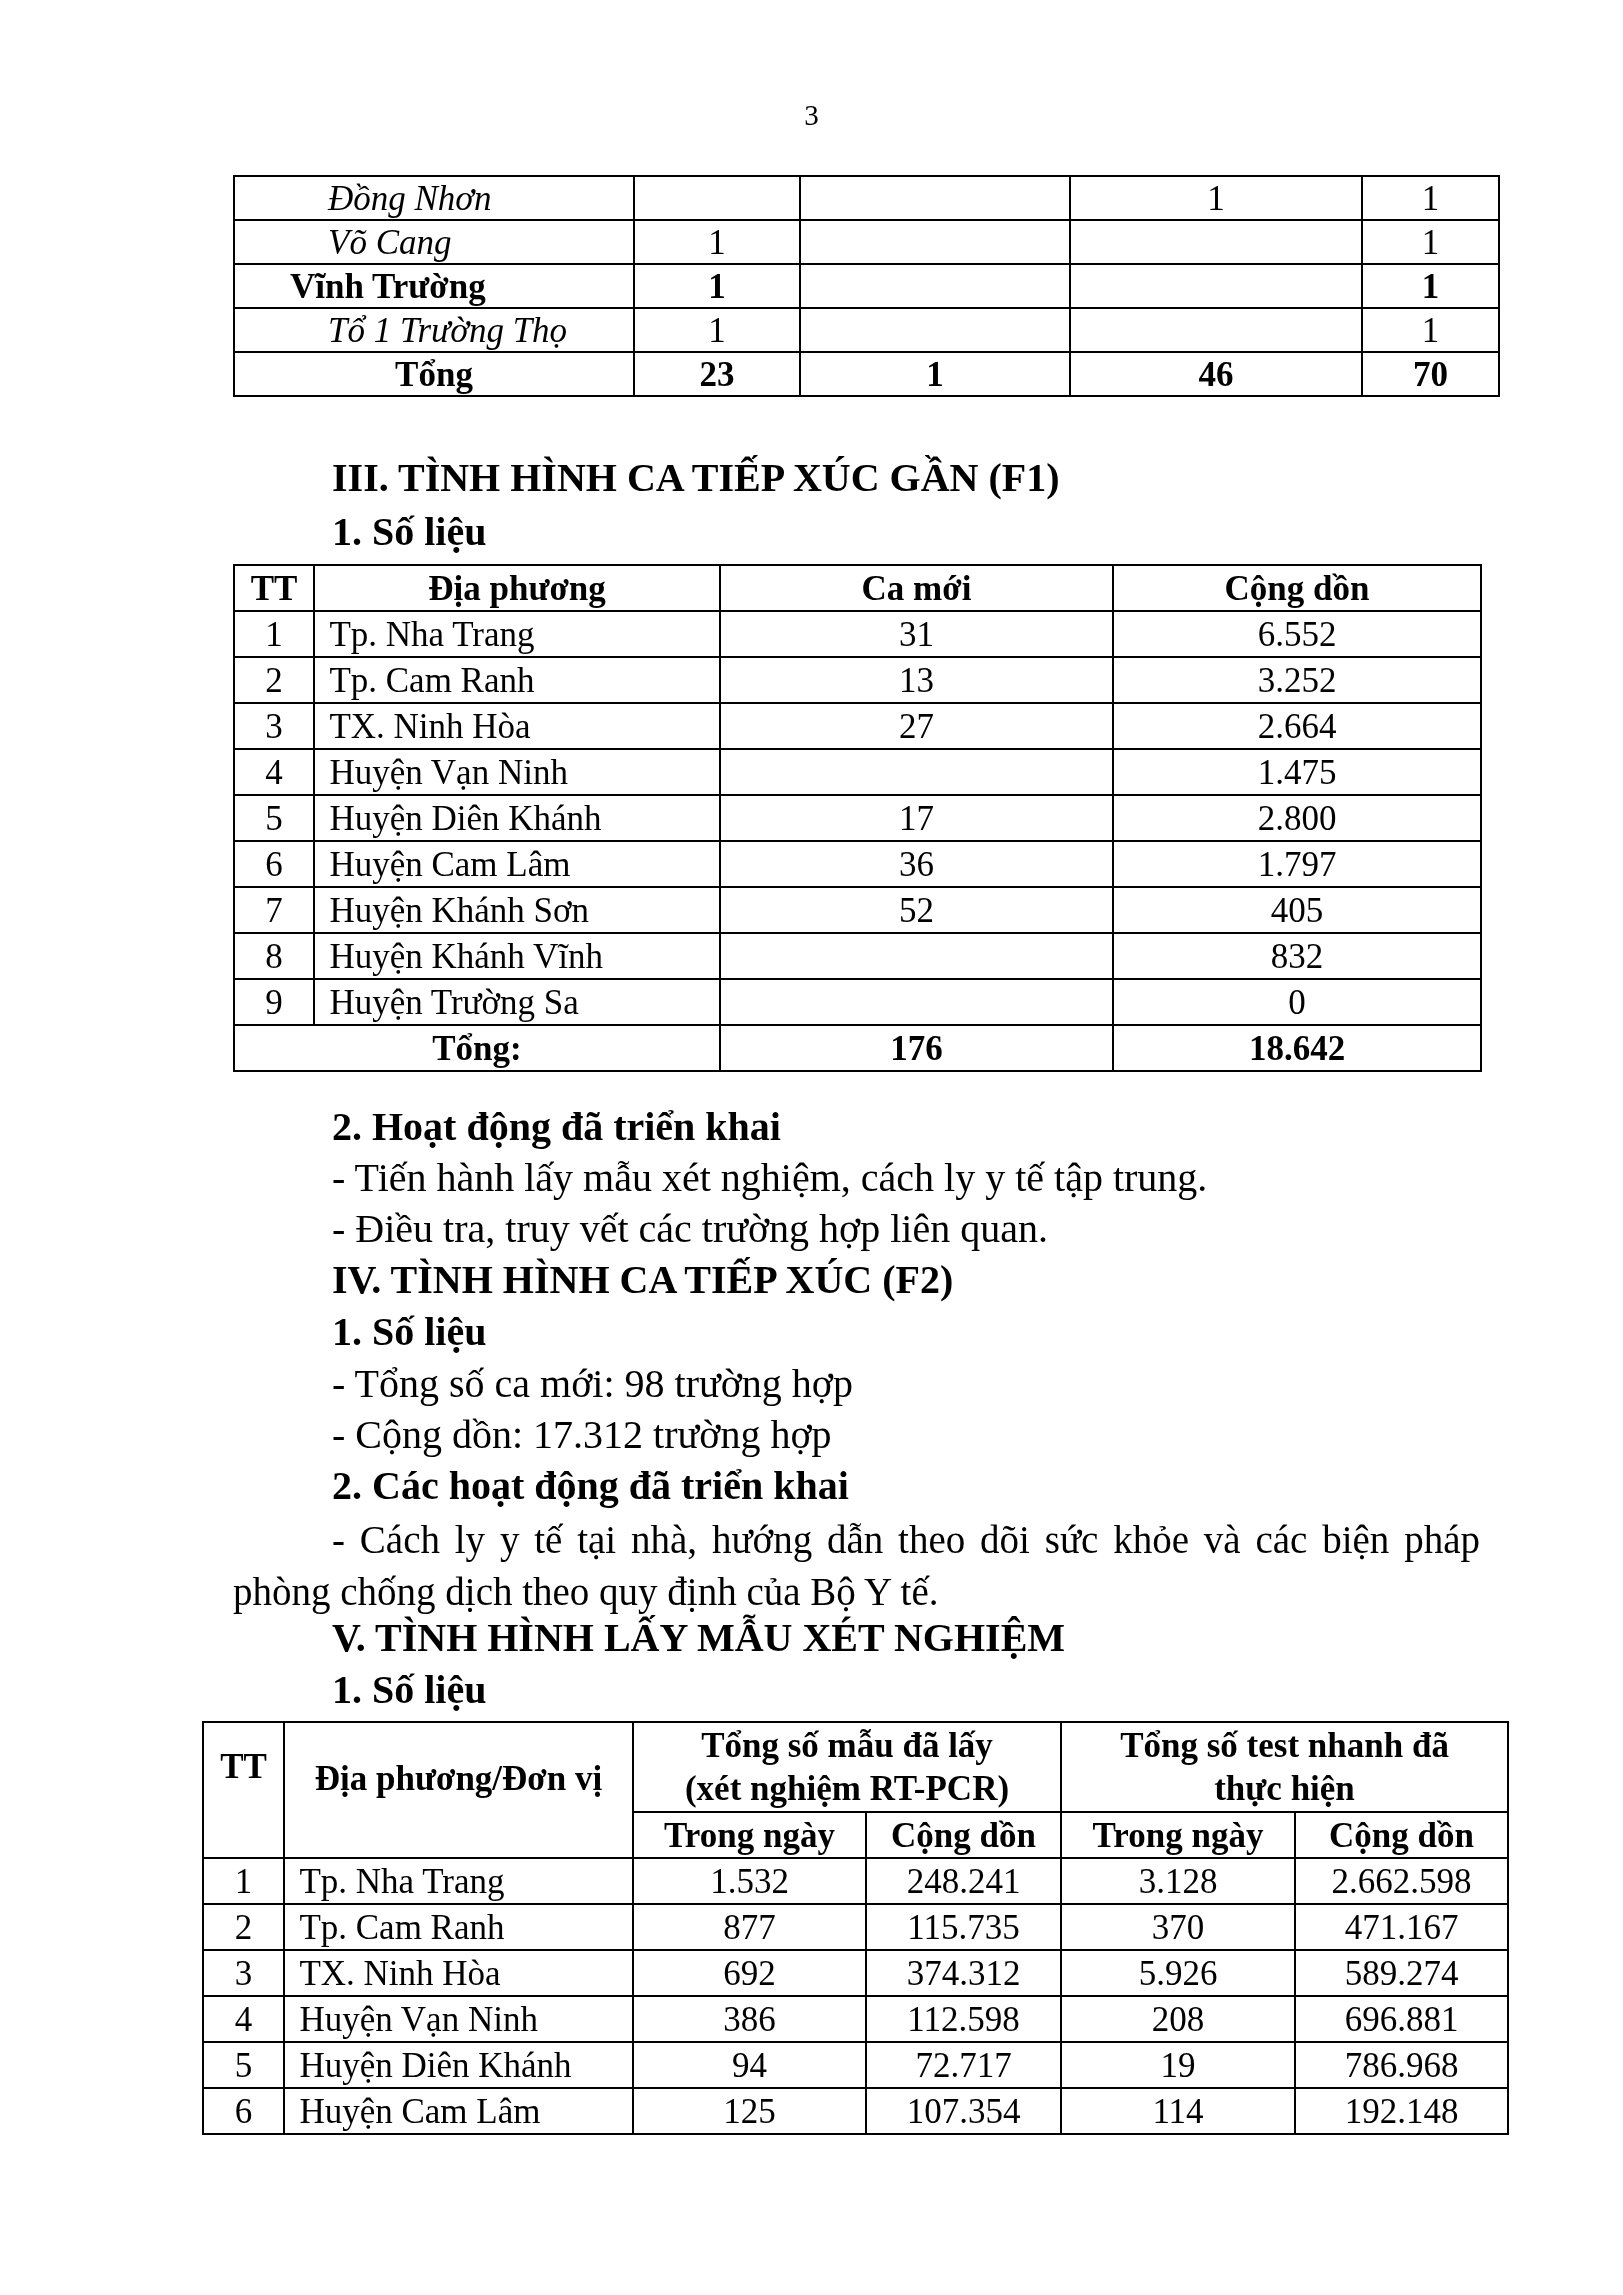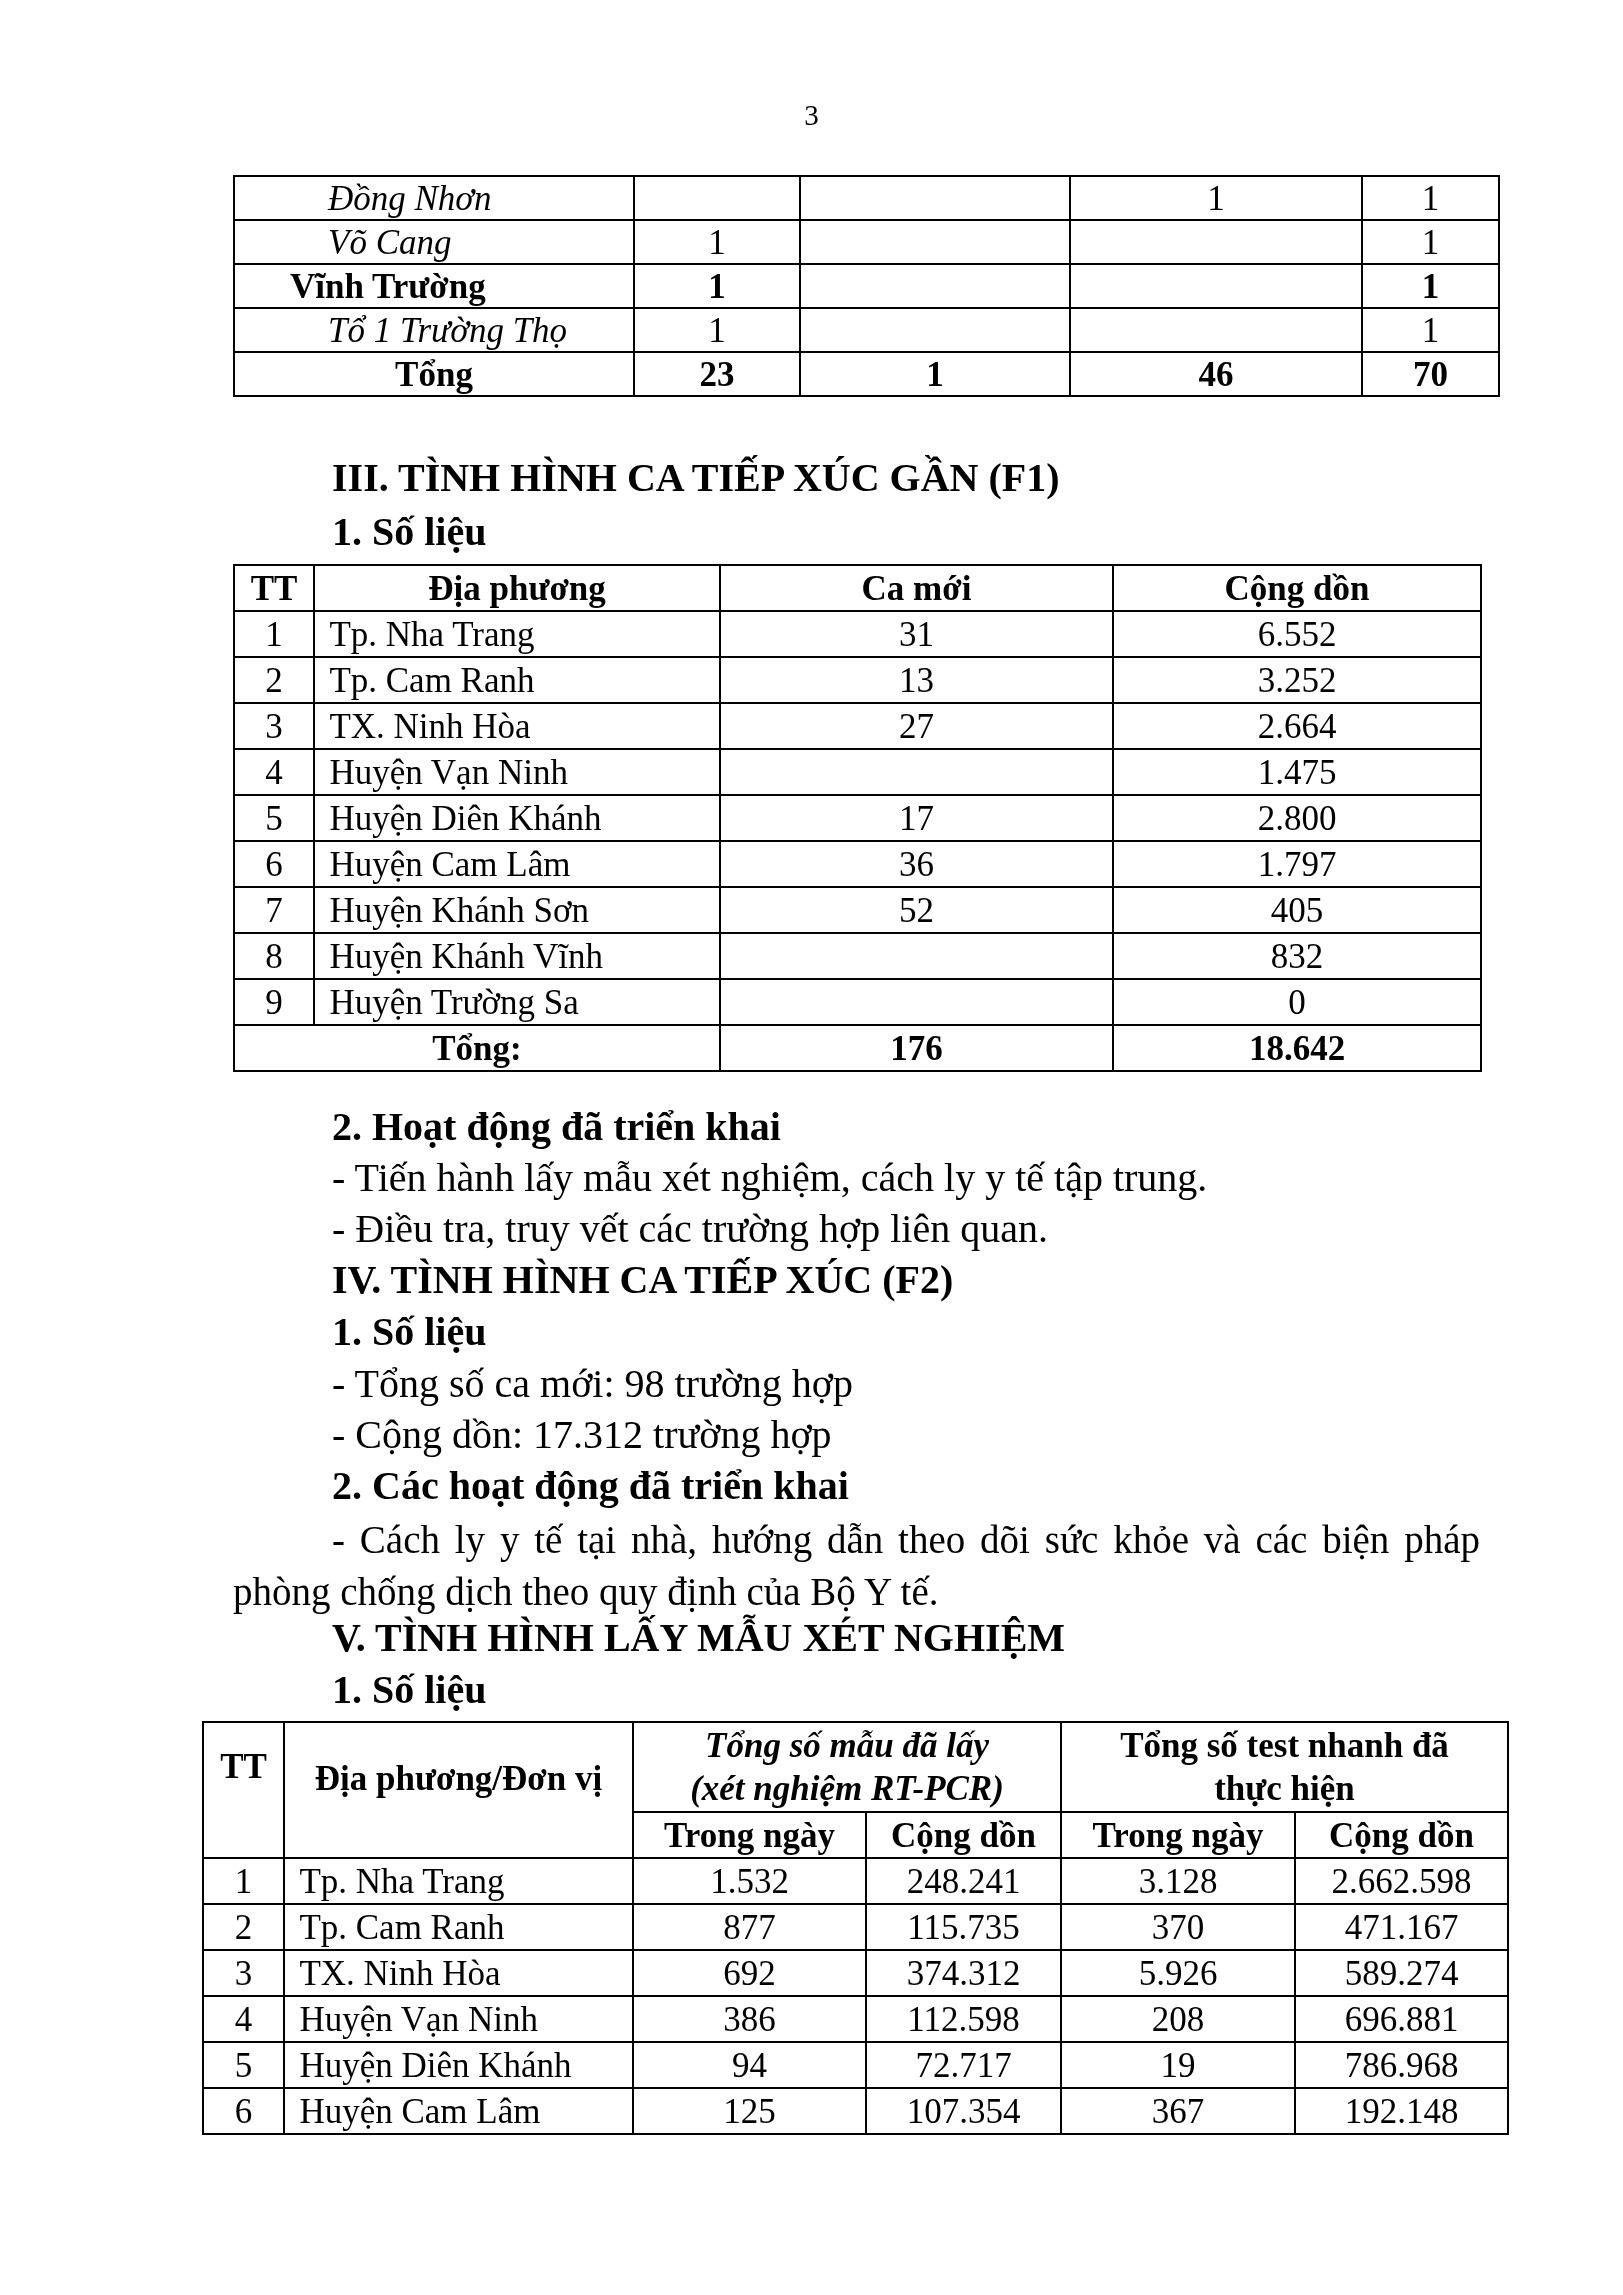--- a/index.html
+++ b/index.html
@@ -181,21 +181,21 @@
       <col style="width:349px">
       <col style="width:233px">
       <col style="width:195px">
       <col style="width:234px">
       <col style="width:213px">
     </colgroup>
   <tbody>
     <tr>
       <td rowspan="2" class="c b" style="vertical-align:top; padding-top:26px;">TT</td>
       <td rowspan="2" class="c b" style="vertical-align:top; padding-top:38px;margin-left:40px;">Địa phương/Đơn vị</td>
-      <td colspan="2" class="c b" style="height:88px; line-height:43px;font-style:italic;">
+      <td colspan="2" class="c b" style="height:88px; line-height:43px;">
         <div>Tổng số mẫu đã lấy</div>
         <div>(xét nghiệm RT-PCR)</div>
       </td>
       <td colspan="2" class="c b" style="height:88px; line-height:43px;">
         <div>Tổng số test nhanh đã</div>
         <div>thực hiện</div>
       </td>
     </tr>
     <tr>
       <td class="c b">Trong ngày</td>
@@ -241,18 +241,18 @@
       <td class="c">94</td>
       <td class="c">72.717</td>
       <td class="c">19</td>
       <td class="c">786.968</td>
     </tr>
     <tr>
       <td class="c">6</td>
       <td class="pl">Huyện Cam Lâm</td>
       <td class="c">125</td>
       <td class="c">107.354</td>
-      <td class="c">367</td>
+      <td class="c">114</td>
       <td class="c">192.148</td>
     </tr>
   </tbody>
 </table>
 
 
 </body></html>

